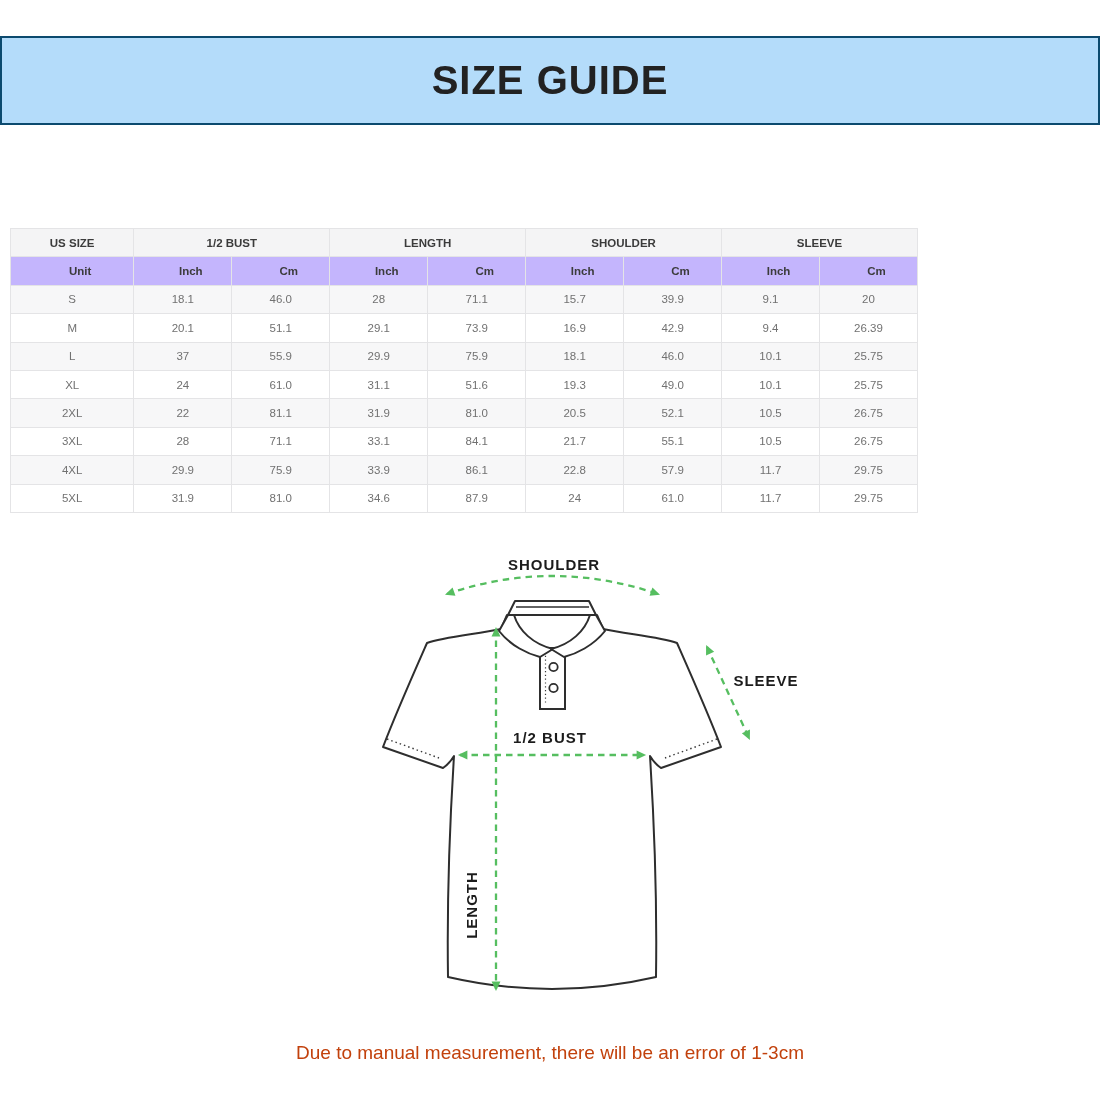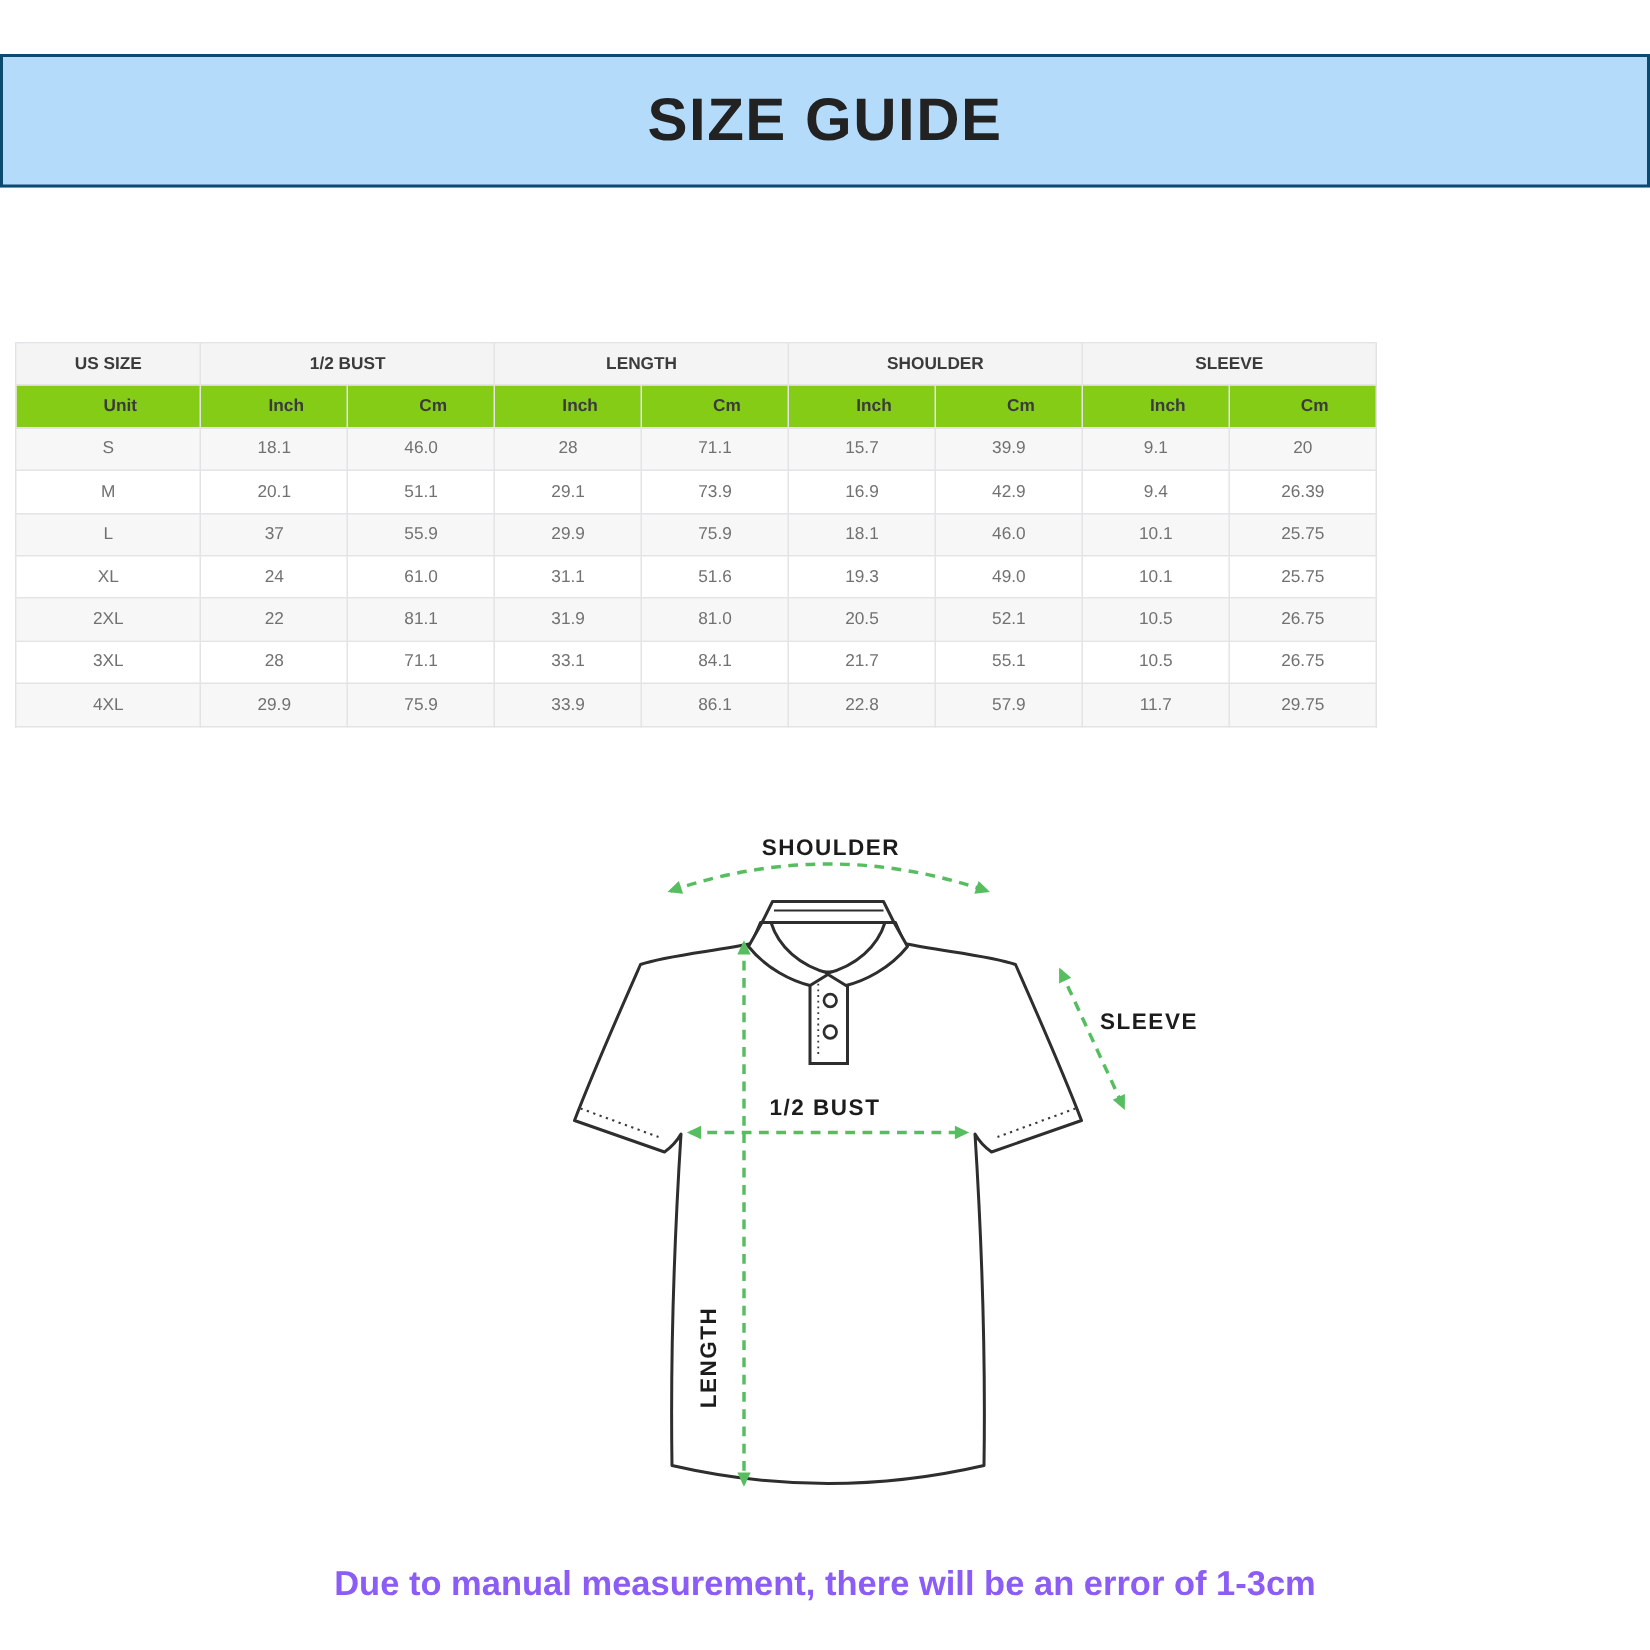--- a/index.html
+++ b/index.html
@@ -11,32 +11,32 @@
     background:#b4dcfa;border:2px solid #0c4a6e;box-sizing:border-box;
     display:flex;align-items:center;justify-content:center;}
   .banner h1{margin:0;font-size:40px;font-weight:bold;color:#222;letter-spacing:1px;}
 
   
   table.sizes{position:absolute;left:10px;top:228px;width:908px;
     border-collapse:collapse;table-layout:fixed;font-size:11.5px;}
   table.sizes th, table.sizes td{border:1px solid #e4e4e6;height:28.4px;
     text-align:center;vertical-align:middle;padding:0 4px;box-sizing:border-box;}
   table.sizes thead tr.group th{background:#f4f4f5;color:#3b3b3b;font-weight:bold;}
-  table.sizes thead tr.units th{background:#84cc16;color:#3b3b3b;font-weight:bold;padding-left:20px;}
+  table.sizes thead tr.units th{background:#c4b5fd;color:#3b3b3b;font-weight:bold;padding-left:20px;}
   table.sizes tbody td{color:#717171;font-weight:normal;background:#fff;}
   table.sizes tbody tr:nth-child(odd) td{background:#f7f7f8;}
 
   
   .shirt-wrap{position:absolute;left:370px;top:545px;width:440px;height:480px;}
   .diagram-label{font-family:"Liberation Sans",sans-serif;font-weight:bold;
     fill:#1c1c1c;font-size:15px;letter-spacing:1px;}
 
   
   .disclaimer{position:absolute;left:0;top:1042px;width:1100px;text-align:center;
-    color:#8b5cf6;font-weight:bold;font-size:23px;}
+    color:#c2410c;font-weight:normal;font-size:19px;}
 </style>
 </head>
 <body>
 
 <div class="page">
 
   <div class="banner">
     <h1>SIZE GUIDE</h1>
   </div>
 
@@ -140,20 +140,31 @@
           <td>26.75</td>
         </tr>
         <tr>
           <td>4XL</td>
           <td>29.9</td>
           <td>75.9</td>
           <td>33.9</td>
           <td>86.1</td>
           <td>22.8</td>
           <td>57.9</td>
+          <td>11.7</td>
+          <td>29.75</td>
+        </tr>
+        <tr>
+          <td>5XL</td>
+          <td>31.9</td>
+          <td>81.0</td>
+          <td>34.6</td>
+          <td>87.9</td>
+          <td>24</td>
+          <td>61.0</td>
           <td>11.7</td>
           <td>29.75</td>
         </tr>
       </tbody>
   </table>
 
   <div class="shirt-wrap">
     <svg width="440" height="480" viewBox="0 0 440 480">
       <defs>
         <marker id="ah" viewBox="0 0 10 10" refX="7.5" refY="5" markerWidth="4.6" markerHeight="4.6" orient="auto-start-reverse">

